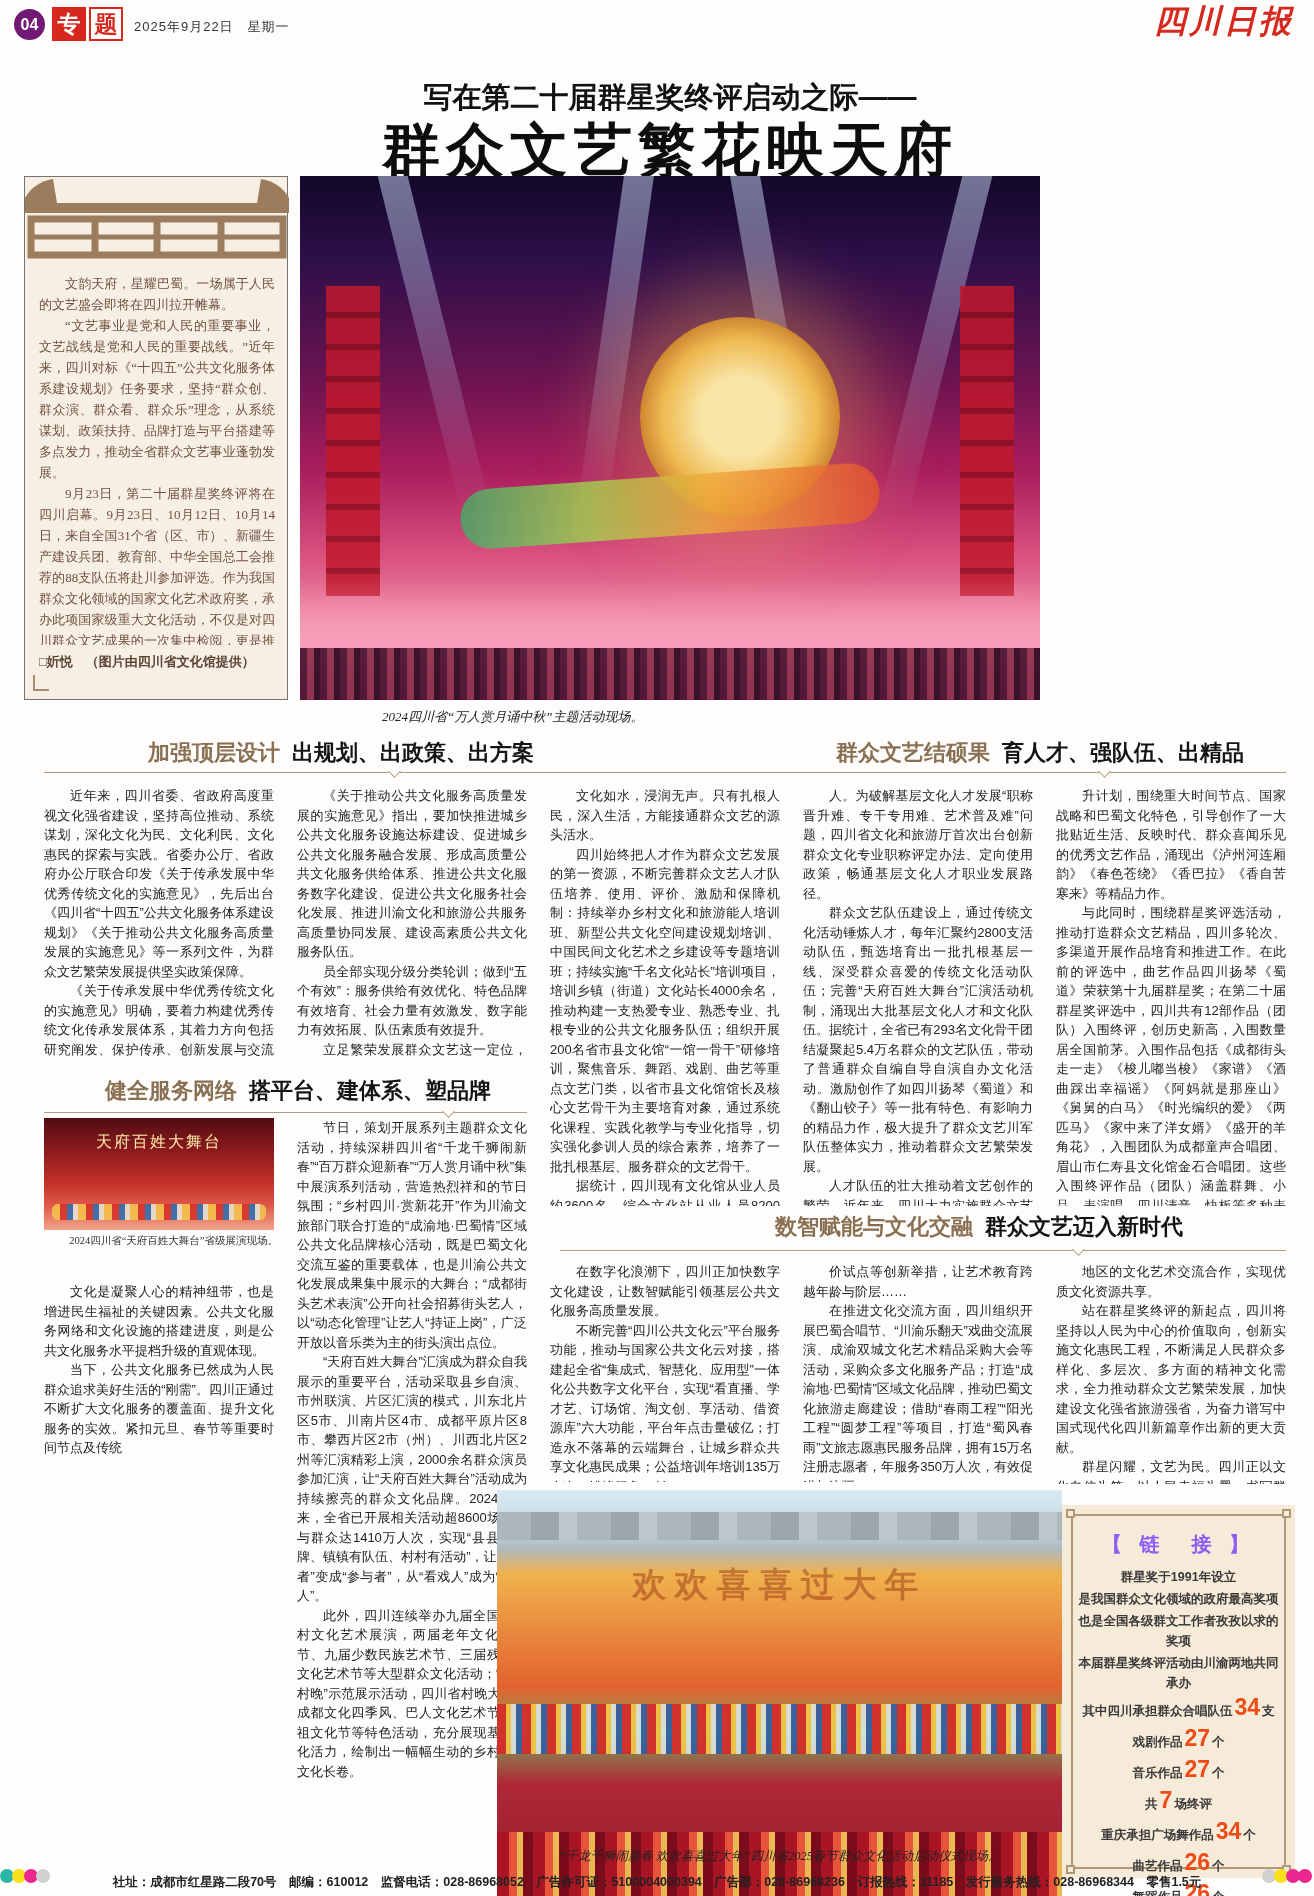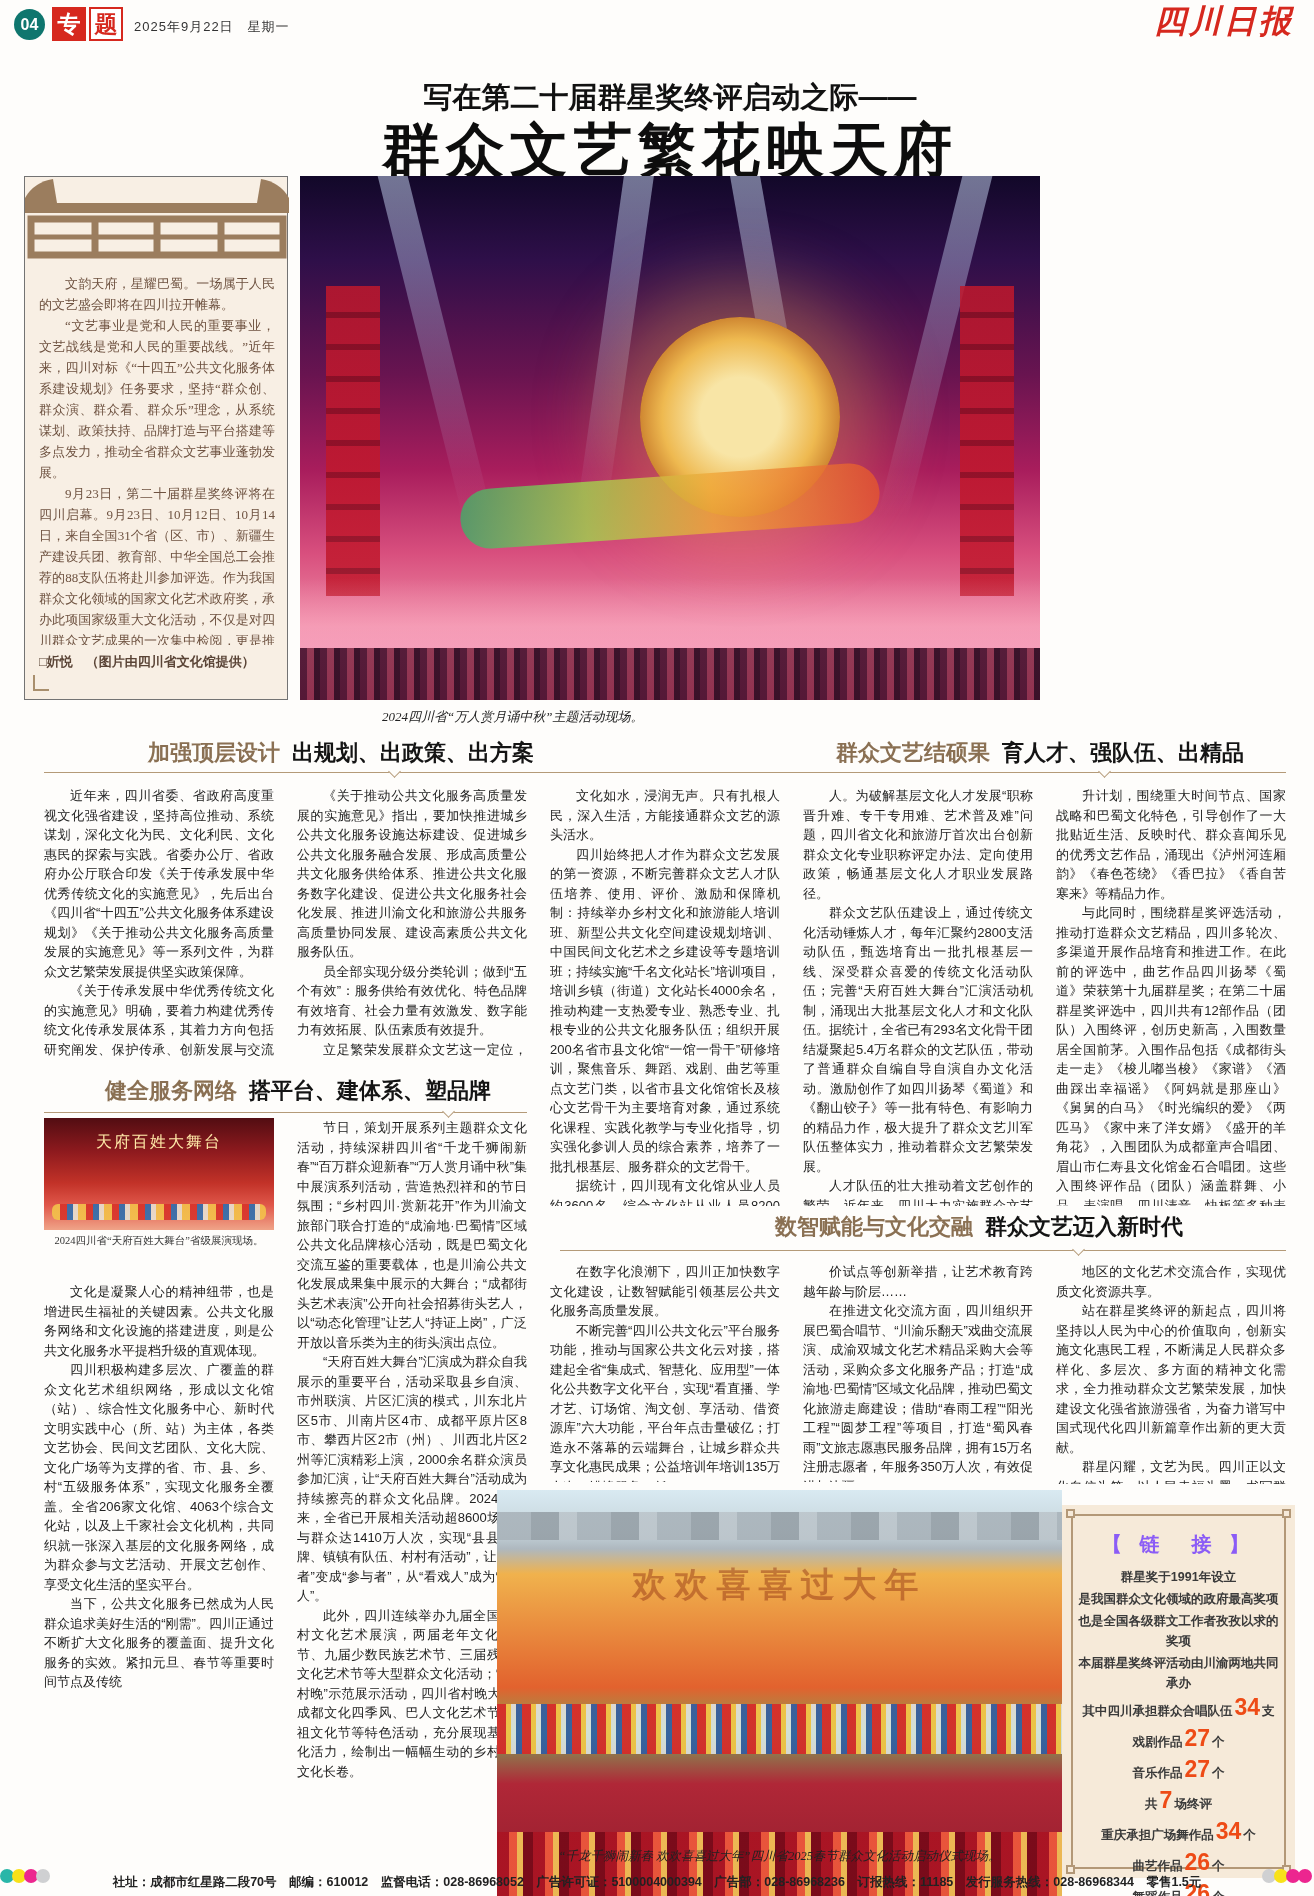--- a/index.html
+++ b/index.html
@@ -2,21 +2,21 @@
 <html><head>
 <meta charset="utf-8">
 <style>
   * { margin:0; padding:0; box-sizing:border-box; }
   html,body { background:#ffffff; }
   body { font-family:"Liberation Sans", sans-serif; }
   #page { position:relative; width:1314px; height:1896px; background:#fefdfb; overflow:hidden; margin:0 auto; }
 
   
   .pageno { position:absolute; left:14px; top:9px; width:31px; height:31px; border-radius:50%;
-            background:#0f766e; color:#fff; font-size:16px; font-weight:bold; display:flex; align-items:center; justify-content:center; }
+            background:#701a75; color:#fff; font-size:16px; font-weight:bold; display:flex; align-items:center; justify-content:center; }
   .tagbox { position:absolute; top:7px; width:34px; height:34px; display:flex; align-items:center; justify-content:center;
             font-size:23px; font-weight:bold; font-family:"Liberation Serif", serif; }
   .tagbox.solid { left:52px; background:#d6281e; color:#fff; }
   .tagbox.line  { left:89px; background:#fff; color:#d6281e; border:2px solid #d6281e; }
   .dateline { position:absolute; left:134px; top:18px; font-size:13px; color:#333; letter-spacing:1px; }
   .masthead { position:absolute; right:20px; top:0px; font-size:32px; color:#d6281e; font-weight:bold; font-style:italic;
               font-family:"Liberation Serif", serif; letter-spacing:3px; }
 
   
   .kicker { position:absolute; left:300px; top:78px; width:740px; text-align:center; font-size:29px; font-weight:bold; color:#111; }
@@ -63,21 +63,21 @@
                   background:repeating-linear-gradient(90deg,#a9b3ba 0 34px,#96a0a7 34px 62px,#bcc5cb 62px 80px); opacity:.9; }
   .pb-slogan { position:absolute; left:0; top:72px; width:100%; text-align:center; font-size:34px; font-weight:bold;
                color:rgba(130,30,10,.4); letter-spacing:8px; font-family:"Liberation Serif", serif; }
   .pb-crowd1 { position:absolute; left:0; top:214px; width:100%; height:50px;
                background:repeating-linear-gradient(90deg,rgba(216,40,40,.9) 0 9px,rgba(245,200,70,.9) 9px 14px,rgba(230,240,245,.8) 14px 19px,rgba(40,90,170,.85) 19px 25px); }
   .pb-crowd2 { position:absolute; left:0; bottom:0; width:100%; height:78px;
                background:repeating-linear-gradient(90deg,rgba(170,20,35,.95) 0 12px,rgba(240,90,60,.9) 12px 20px,rgba(250,210,90,.85) 20px 26px,rgba(120,10,25,.95) 26px 36px); }
 
   .caption { position:absolute; font-family:"Liberation Serif", serif; font-style:italic; color:#222; }
   .cap-main { left:382px; top:708px; font-size:13px; }
-  .cap-small { left:40px; top:1234px; width:238px; font-size:10.5px; text-align:center; font-style:normal; color:#333; }
+  .cap-small { left:40px; top:1234px; width:238px; font-size:10.5px; text-align:right; font-style:normal; color:#333; }
   .cap-bottom { left:497px; top:1848px; width:565px; text-align:center; font-size:12.5px; }
 
   
   .sechead { position:absolute; white-space:nowrap; }
   .sechead .t { font-size:22px; font-weight:bold; color:#8a7053; }
   .sechead .s { font-size:22px; font-weight:bold; color:#141414; margin-left:12px; }
   .rule { position:absolute; height:1px; background:#b49a78; }
   .notch { position:absolute; top:-5px; width:9px; height:9px; border-left:1px solid #b49a78; border-bottom:1px solid #b49a78;
            transform:rotate(-45deg); background:#fefdfb; }
 
@@ -217,21 +217,20 @@
   </div>
 
   <div class="photo photo-small">
     <div class="ps-banner">天府百姓大舞台</div>
     <div class="ps-crowd"></div>
   </div>
   <div class="caption cap-small">2024四川省“天府百姓大舞台”省级展演现场。</div>
 
   <div class="col" style="left:44px; top:1282px; height:586px;">
     <p>文化是凝聚人心的精神纽带，也是增进民生福祉的关键因素。公共文化服务网络和文化设施的搭建进度，则是公共文化服务水平提档升级的直观体现。</p>
-    <p>四川积极构建多层次、广覆盖的群众文化艺术组织网络，形成以文化馆（站）、综合性文化服务中心、新时代文明实践中心（所、站）为主体，各类文艺协会、民间文艺团队、文化大院、文化广场等为支撑的省、市、县、乡、村“五级服务体系”，实现文化服务全覆盖。全省206家文化馆、4063个综合文化站，以及上千家社会文化机构，共同织就一张深入基层的文化服务网络，成为群众参与文艺活动、开展文艺创作、享受文化生活的坚实平台。</p>
     <p>当下，公共文化服务已然成为人民群众追求美好生活的“刚需”。四川正通过不断扩大文化服务的覆盖面、提升文化服务的实效。紧扣元旦、春节等重要时间节点及传统</p>
   </div>
   <div class="col" style="left:297px; top:1118px; height:750px;">
     <p>节日，策划开展系列主题群众文化活动，持续深耕四川省“千龙千狮闹新春”“百万群众迎新春”“万人赏月诵中秋”集中展演系列活动，营造热烈祥和的节日氛围；“乡村四川·赏新花开”作为川渝文旅部门联合打造的“成渝地·巴蜀情”区域公共文化品牌核心活动，既是巴蜀文化交流互鉴的重要载体，也是川渝公共文化发展成果集中展示的大舞台；“成都街头艺术表演”公开向社会招募街头艺人，以“动态化管理”让艺人“持证上岗”，广泛开放以音乐类为主的街头演出点位。</p>
     <p>“天府百姓大舞台”汇演成为群众自我展示的重要平台，活动采取县乡自演、市州联演、片区汇演的模式，川东北片区5市、川南片区4市、成都平原片区8市、攀西片区2市（州）、川西北片区2州等汇演精彩上演，2000余名群众演员参加汇演，让“天府百姓大舞台”活动成为持续擦亮的群众文化品牌。2024年以来，全省已开展相关活动超8600场，参与群众达1410万人次，实现“县县有品牌、镇镇有队伍、村村有活动”，让“观演者”变成“参与者”，从“看戏人”成为“唱戏人”。</p>
     <p>此外，四川连续举办九届全国新农村文化艺术展演，两届老年文化艺术节、九届少数民族艺术节、三届残疾人文化艺术节等大型群众文化活动；“四季村晚”示范展示活动，四川省村晚大赛、成都文化四季风、巴人文化艺术节、嫘祖文化节等特色活动，充分展现基层文化活力，绘制出一幅幅生动的乡村振兴文化长卷。</p>
   </div>
 
   <div class="photo photo-bottom">
     <div class="pb-buildings"></div>

